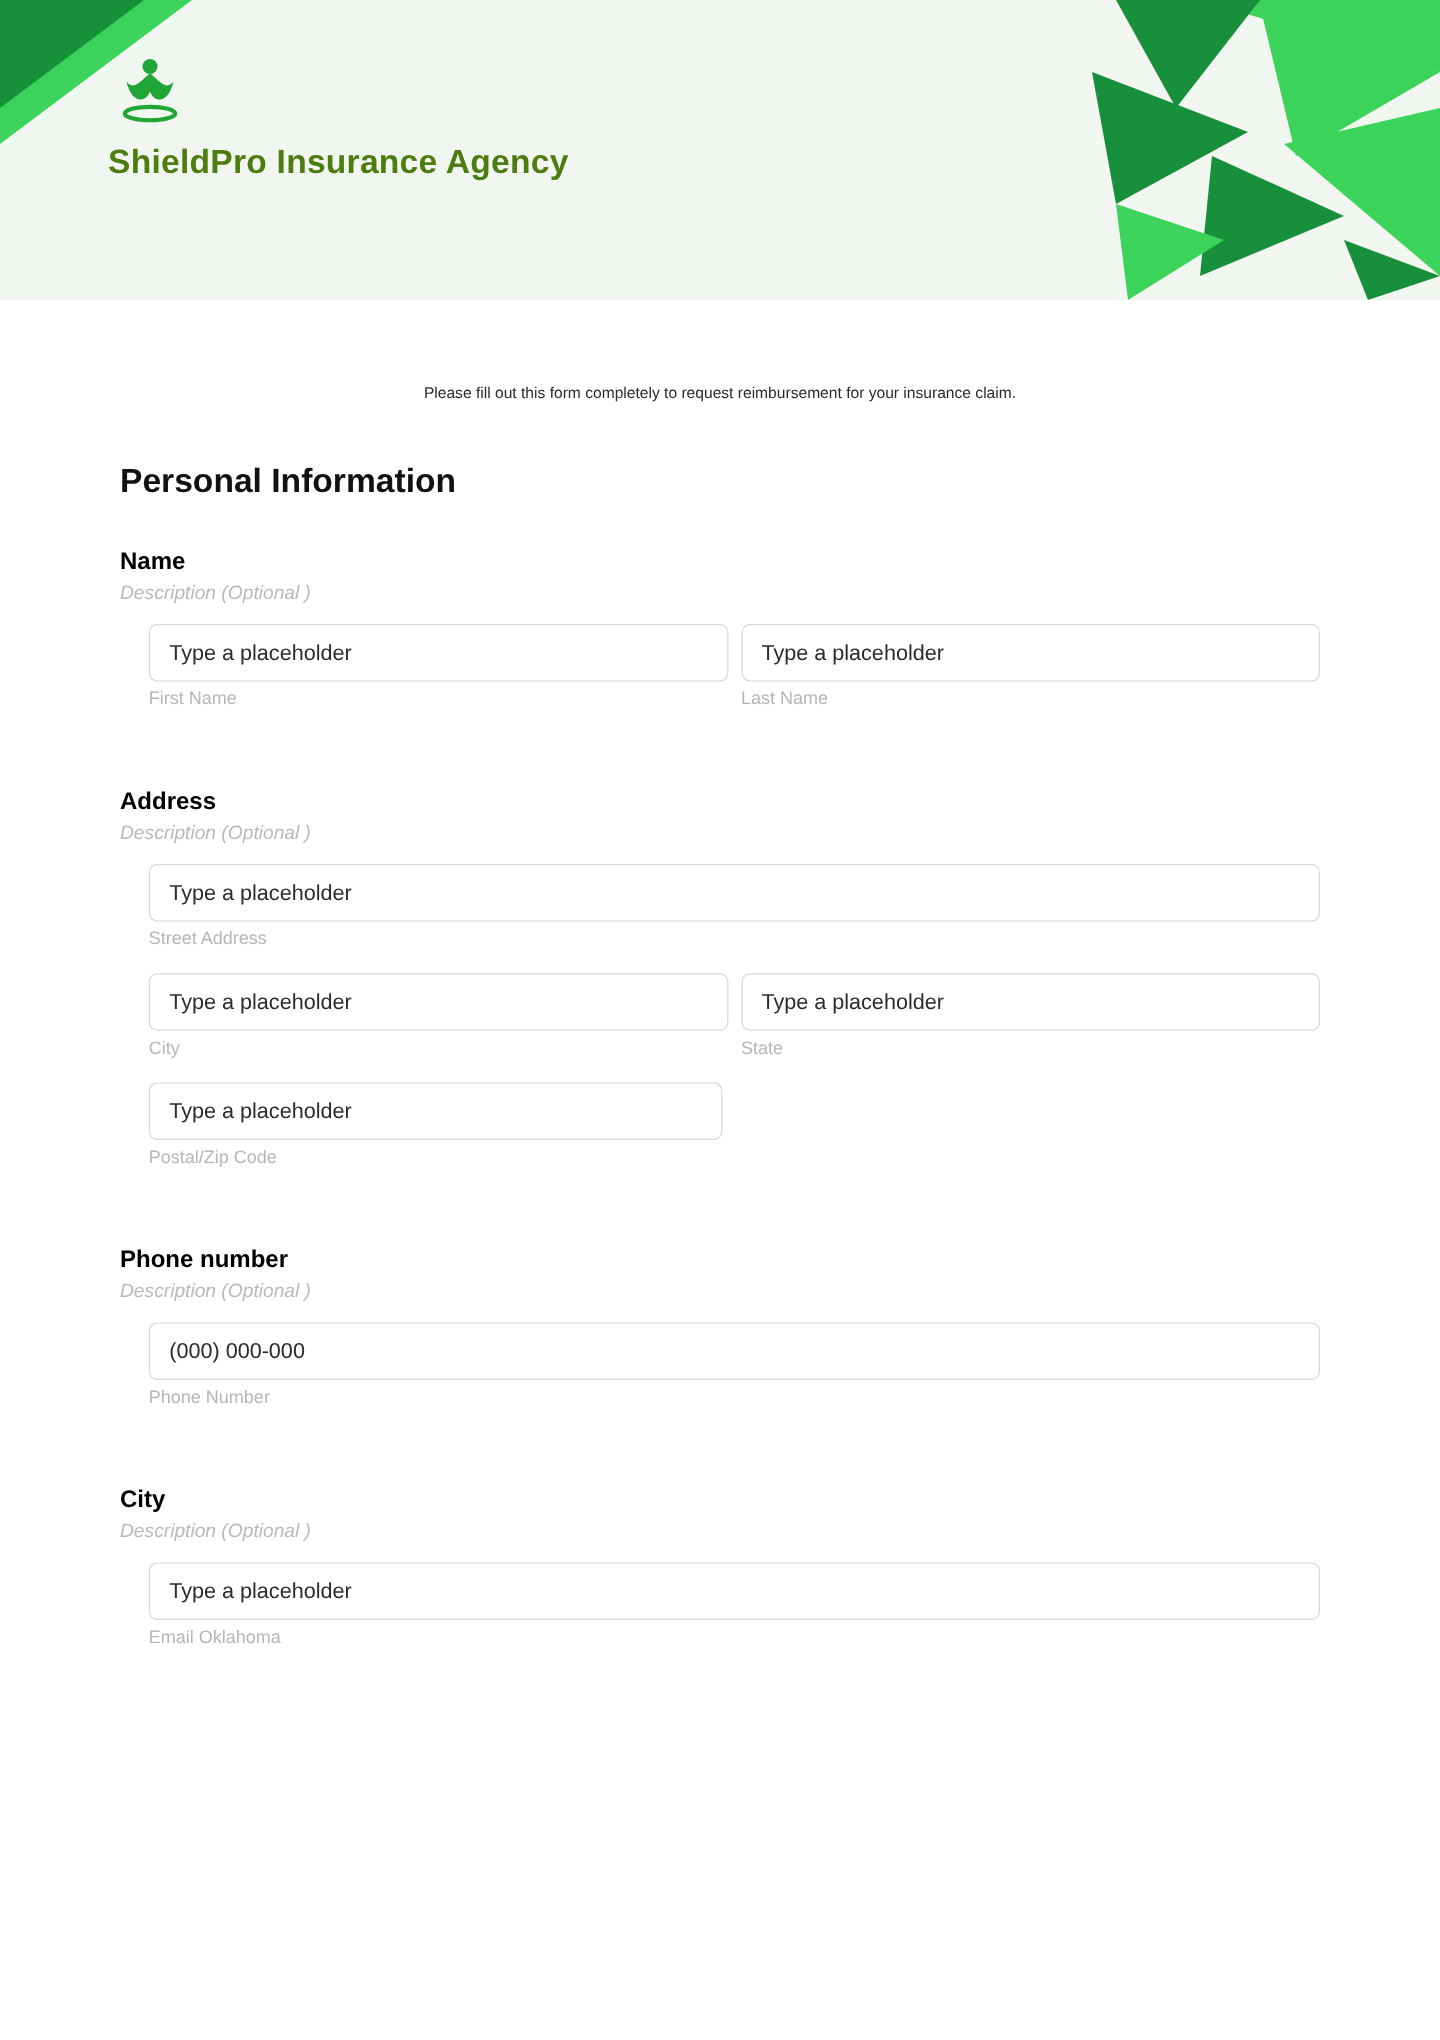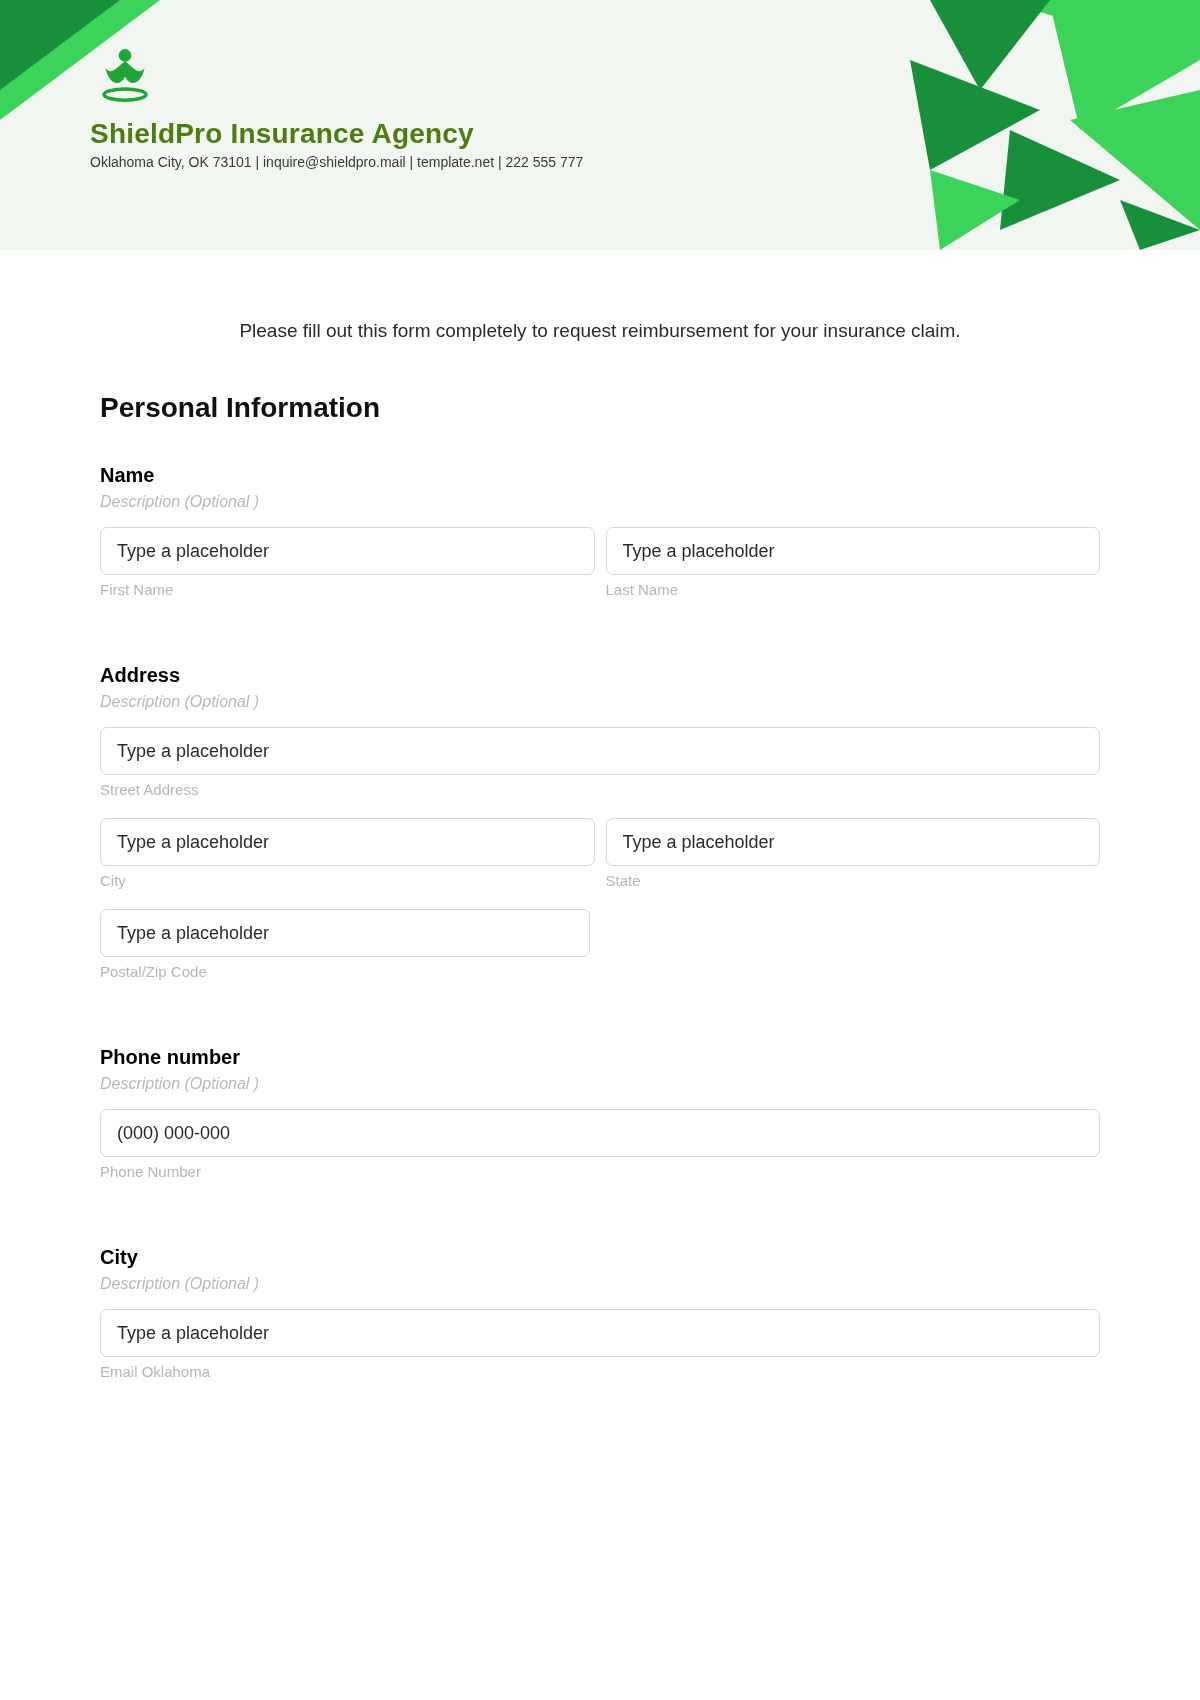--- a/index.html
+++ b/index.html
@@ -45,21 +45,21 @@
   }
   .form-title {
     font-size: 40px;
     font-weight: 700;
     text-align: center;
     color: #0f0f0f;
     margin-bottom: 24px;
   }
   .form-intro {
     text-align: center;
-    font-size: 19px;
+    font-size: 13px;
     color: #2a2a2a;
     margin-bottom: 50px;
   }
   .section-title {
     font-size: 28px;
     font-weight: 700;
     color: #111;
     margin-bottom: 40px;
   }
   .field-group {
@@ -74,20 +74,21 @@
   .field-desc {
     font-size: 16px;
     font-style: italic;
     color: #b9b9b9;
     margin-bottom: 16px;
   }
   .row {
     display: flex;
     gap: 11px;
     margin-bottom: 4px;
+    margin-left: 24px;
   }
   .col {
     flex: 1;
     display: flex;
     flex-direction: column;
   }
   .col-half { flex: 0 0 calc(50% - 10px); }
   input.text-input {
     width: 100%;
     height: 48px;
@@ -131,21 +132,20 @@
     <polygon points="440,200 520,230 460,250" fill="#188f3a"></polygon>
   </svg>
 
   <div class="logo-block">
     <svg class="logo-icon" viewBox="0 0 100 100">
       <circle cx="50" cy="22" r="9" fill="#1fa637"></circle>
       <path d="M50 30 C 36 42, 30 50, 22 40 C 28 66, 44 66, 50 52 C 56 66, 72 66, 78 40 C 70 50, 64 42, 50 30 Z" fill="#1fa637"></path>
       <ellipse cx="50" cy="78" rx="30" ry="8" fill="none" stroke="#1fa637" stroke-width="5"></ellipse>
     </svg>
     <div class="company-name">ShieldPro Insurance Agency</div>
-    <div class="company-meta">Oklahoma City, OK 73101 | inquire@shieldpro.mail | template.net | 222 555 777</div>
   </div>
 </div>
 
 <div class="content">
   <p class="form-intro">Please fill out this form completely to request reimbursement for your insurance claim.</p>
 
   <h2 class="section-title">Personal Information</h2>
 
   <div class="field-group">
     <div class="field-label">Name</div>

